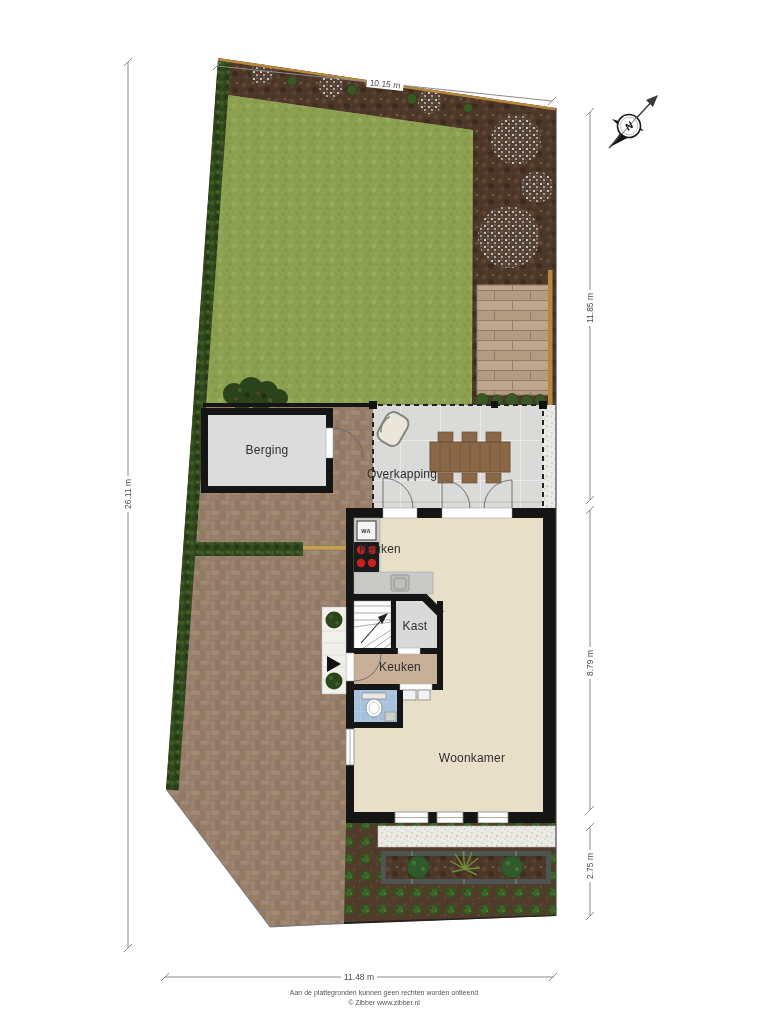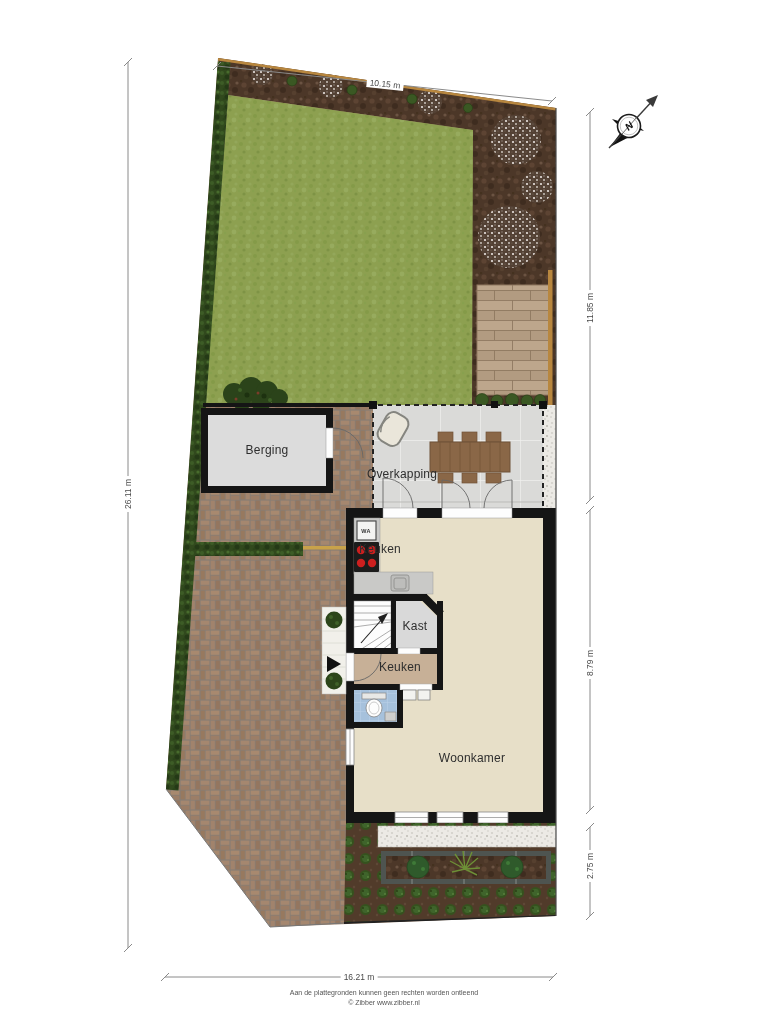--- a/index.html
+++ b/index.html
@@ -343,18 +343,18 @@
 <div class="lbl" style="left:415px;top:626px">Kast</div>
 <div class="lbl" style="left:400px;top:667px">Keuken</div>
 <div class="lbl" style="left:472px;top:758px">Woonkamer</div>
 <div class="lbl small" style="left:366px;top:531px">WA</div>
 
 <div class="dim rot-top" style="left:385px;top:84px">10.15 m</div>
 <div class="dim rot" style="left:128px;top:494px">26.11 m</div>
 <div class="dim rot" style="left:590px;top:308px">11.85 m</div>
 <div class="dim rot" style="left:590px;top:663px">8.79 m</div>
 <div class="dim rot" style="left:590px;top:866px">2.75 m</div>
-<div class="dim" style="left:359px;top:977px">16.21 m</div>
+<div class="dim" style="left:359px;top:977px">11.48 m</div>
 
 <div class="compass-n" style="left:629px;top:126px">N</div>
 
 <div class="footer" style="top:989px">Aan de plattegronden kunnen geen rechten worden ontleend</div>
 <div class="footer" style="top:999px">© Zibber www.zibber.nl</div>
 
 </body></html>

